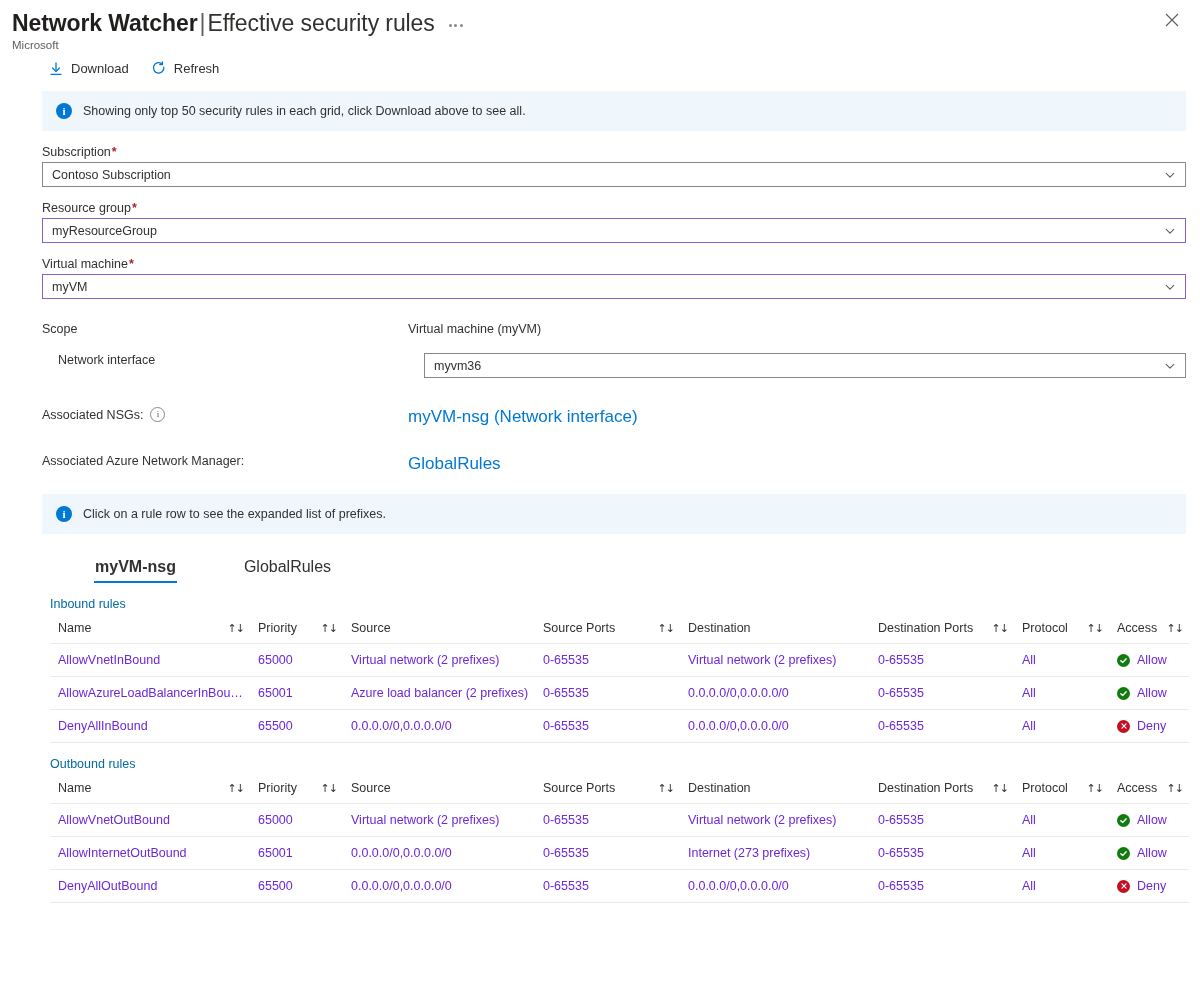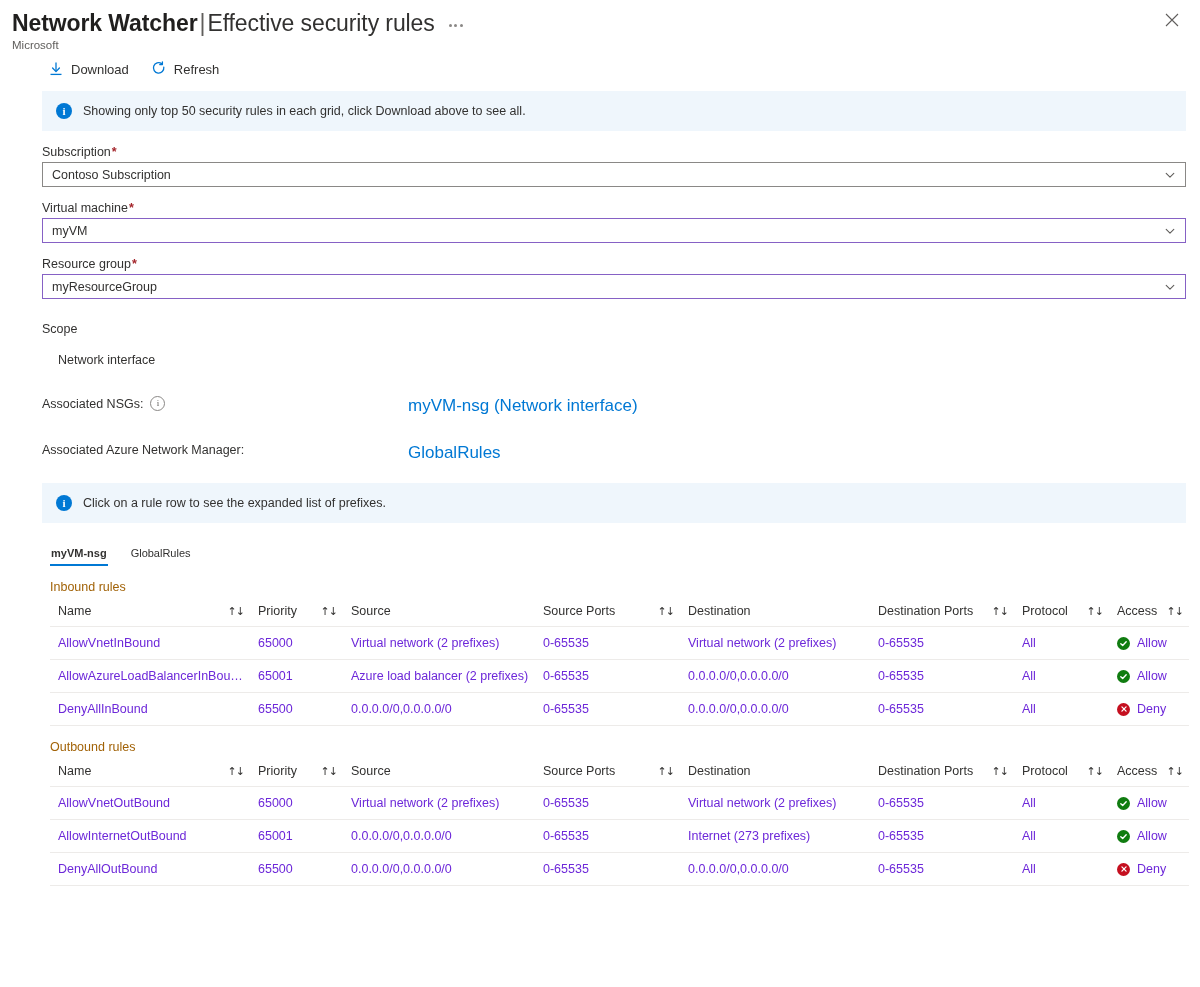--- a/index.html
+++ b/index.html
@@ -81,21 +81,21 @@
 
   
   .command-bar {
     display: flex;
     align-items: center;
     gap: 18px;
     padding: 8px 0 8px 46px;
   }
   .cmd {
     display: flex;
-    align-items: center;
+    align-items: flex-start;
     gap: 7px;
     font-size: 13px;
     color: #323130;
     cursor: pointer;
     padding: 2px 2px;
   }
   .cmd .ic { width: 16px; height: 16px; display: block; }
 
   
   .info-banner {
@@ -208,40 +208,41 @@
   .scope-row.nsg { margin-bottom: 24px; }
 
   
   .tabs {
     display: flex;
     gap: 22px;
     padding: 0 0 0 50px;
     margin-top: 20px;
   }
   .tab {
-    font-size: 11px;
+    font-size: 16px;
     color: #323130;
     padding: 4px 1px 7px 1px;
     cursor: pointer;
     position: relative;
+    margin-left: 44px;
   }
   .tab.active { font-weight: 600; }
   .tab.active::after {
     content: "";
     position: absolute;
     left: 0; right: 0; bottom: 0;
     height: 2px;
     background: #0078d4;
   }
 
   
   .grid-wrap { padding: 0 14px 0 50px; }
   .grid-title {
     font-size: 12.5px;
-    color: #a16207;
+    color: #0369a1;
     margin: 14px 0 6px 0;
   }
   table.rules {
     width: 100%;
     border-collapse: collapse;
     table-layout: fixed;
     font-size: 12.5px;
   }
   table.rules th {
     text-align: left;
@@ -356,55 +357,66 @@
       <span class="chev">
         <svg width="12" height="12" viewBox="0 0 12 12" aria-hidden="true">
           <path d="M2.2 4.4 L6 8.2 L9.8 4.4" stroke="#605e5c" stroke-width="1.1" fill="none" stroke-linecap="round" stroke-linejoin="round"></path>
         </svg>
       </span>
     </div>
   </div>
 
   <div class="field">
     <div class="field-label">
+      <span>Resource group</span><span class="req">*</span>
+    </div>
+    <div class="select-box accent">
+      <span class="val">myResourceGroup</span>
+      <span class="chev">
+        <svg width="12" height="12" viewBox="0 0 12 12" aria-hidden="true">
+          <path d="M2.2 4.4 L6 8.2 L9.8 4.4" stroke="#605e5c" stroke-width="1.1" fill="none" stroke-linecap="round" stroke-linejoin="round"></path>
+        </svg>
+      </span>
+    </div>
+  </div>
+
+  <div class="field">
+    <div class="field-label">
       <span>Virtual machine</span><span class="req">*</span>
     </div>
     <div class="select-box accent">
       <span class="val">myVM</span>
       <span class="chev">
         <svg width="12" height="12" viewBox="0 0 12 12" aria-hidden="true">
           <path d="M2.2 4.4 L6 8.2 L9.8 4.4" stroke="#605e5c" stroke-width="1.1" fill="none" stroke-linecap="round" stroke-linejoin="round"></path>
         </svg>
       </span>
     </div>
   </div>
 
-  <div class="field">
-    <div class="field-label">
-      <span>Resource group</span><span class="req">*</span>
-    </div>
-    <div class="select-box accent">
-      <span class="val">myResourceGroup</span>
-      <span class="chev">
-        <svg width="12" height="12" viewBox="0 0 12 12" aria-hidden="true">
-          <path d="M2.2 4.4 L6 8.2 L9.8 4.4" stroke="#605e5c" stroke-width="1.1" fill="none" stroke-linecap="round" stroke-linejoin="round"></path>
-        </svg>
-      </span>
-    </div>
-  </div>
-
 
   <div class="scope">
 
     <div class="scope-row">
       <div class="scope-label">Scope</div>
+      <div class="scope-value">Virtual machine (myVM)</div>
     </div>
 
     <div class="scope-row nic">
       <div class="scope-label">Network interface</div>
+      <div class="scope-value">
+        <div class="select-box">
+          <span class="val">myvm36</span>
+          <span class="chev">
+            <svg width="12" height="12" viewBox="0 0 12 12" aria-hidden="true">
+              <path d="M2.2 4.4 L6 8.2 L9.8 4.4" stroke="#605e5c" stroke-width="1.1" fill="none" stroke-linecap="round" stroke-linejoin="round"></path>
+            </svg>
+          </span>
+        </div>
+      </div>
     </div>
 
     <div class="scope-row nsg">
       <div class="scope-label">
         <span>Associated NSGs:</span>
         <span class="info-outline">i</span>
       </div>
       <div class="scope-value">
         <span class="link">myVM-nsg (Network interface)</span>
       </div>

